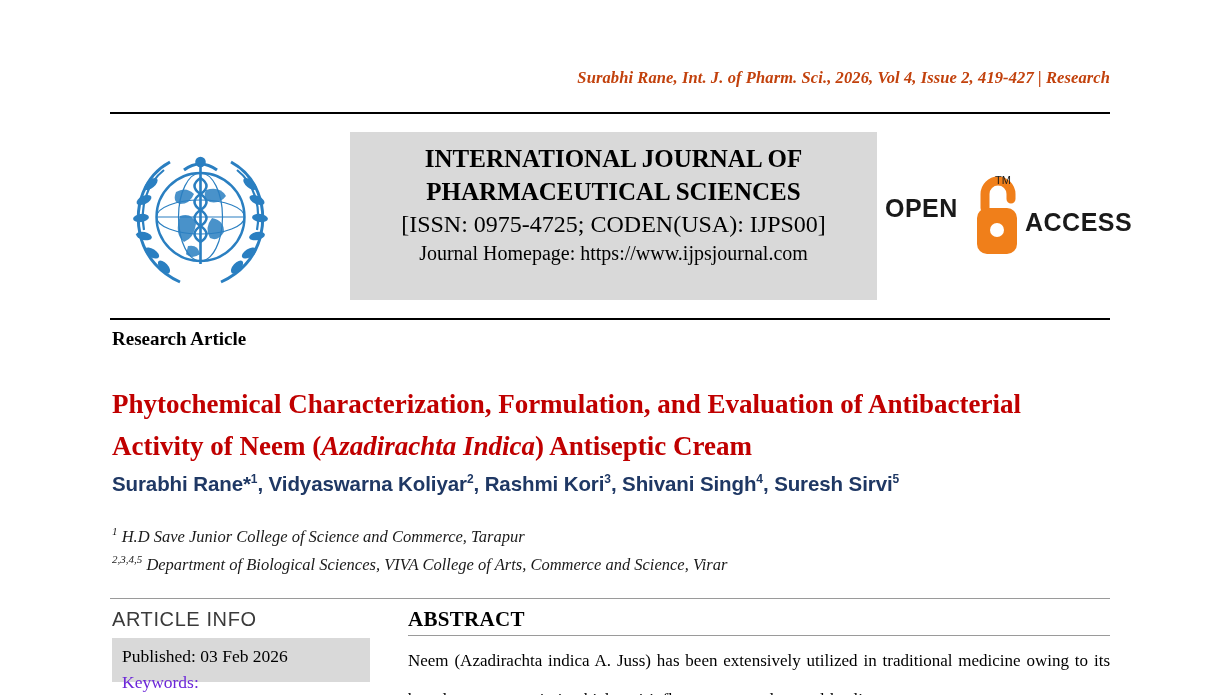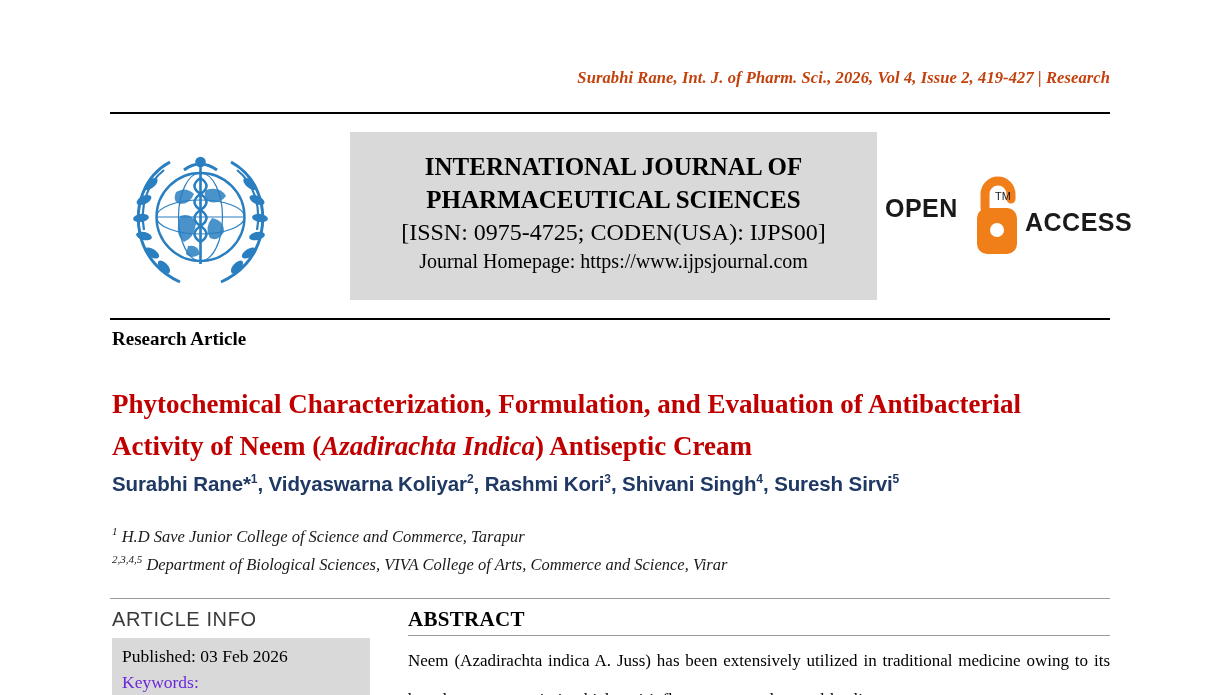--- a/index.html
+++ b/index.html
@@ -79,21 +79,21 @@
   }
   .journal-box {
     position: absolute;
     left: 240px;
     top: 14px;
     width: 527px;
     height: 168px;
     background: #d9d9d9;
     text-align: center;
     box-sizing: border-box;
-    padding-top: 18px;
+    padding-top: 10px;
   }
   .journal-box .jtitle {
     font-family: "Liberation Serif", serif;
     font-weight: bold;
     font-size: 25px;
     line-height: 33px;
     color: #000;
   }
   .journal-box .jissn {
     font-family: "Liberation Serif", serif;
@@ -133,21 +133,20 @@
     letter-spacing: 0.5px;
     color: #1a1a1a;
   }
   .oa-tm {
     position: absolute;
     left: 110px;
     top: 8px;
     font-family: "Liberation Sans", sans-serif;
     font-size: 11px;
     color: #1a1a1a;
-    margin-top: 16px;
   }
 
   
   .article-type {
     position: absolute;
     left: 112px;
     top: 328px;
     font-family: "Liberation Serif", serif;
     font-weight: bold;
     font-size: 19px;
@@ -207,21 +206,21 @@
     font-family: "Liberation Sans", sans-serif;
     font-size: 20px;
     letter-spacing: 0.6px;
     color: #3a3a3a;
   }
   .info-box {
     position: absolute;
     left: 112px;
     top: 638px;
     width: 258px;
-    height: 57px;
+    height: 44px;
     background: #d9d9d9;
     box-sizing: border-box;
     padding: 5px 8px 0 10px;
   }
   .info-line {
     font-family: "Liberation Serif", serif;
     font-size: 17.5px;
     line-height: 26px;
     color: #000;
   }

